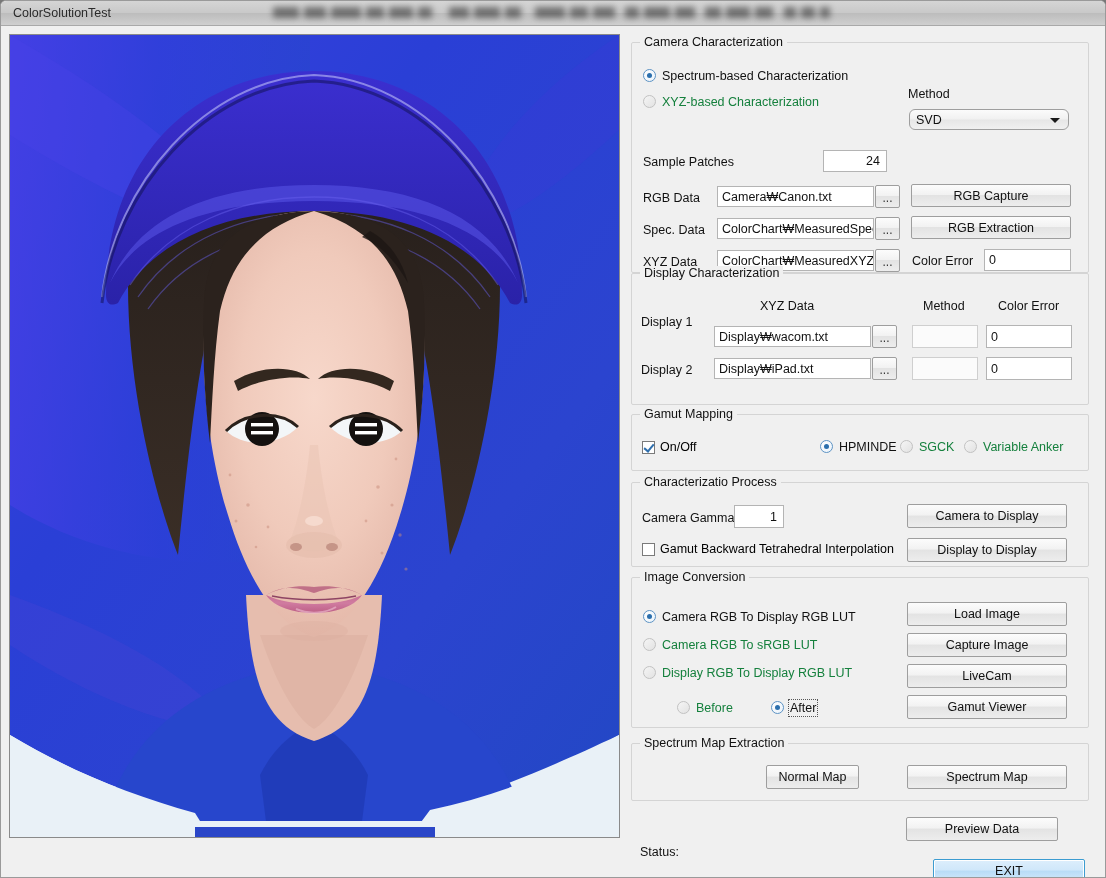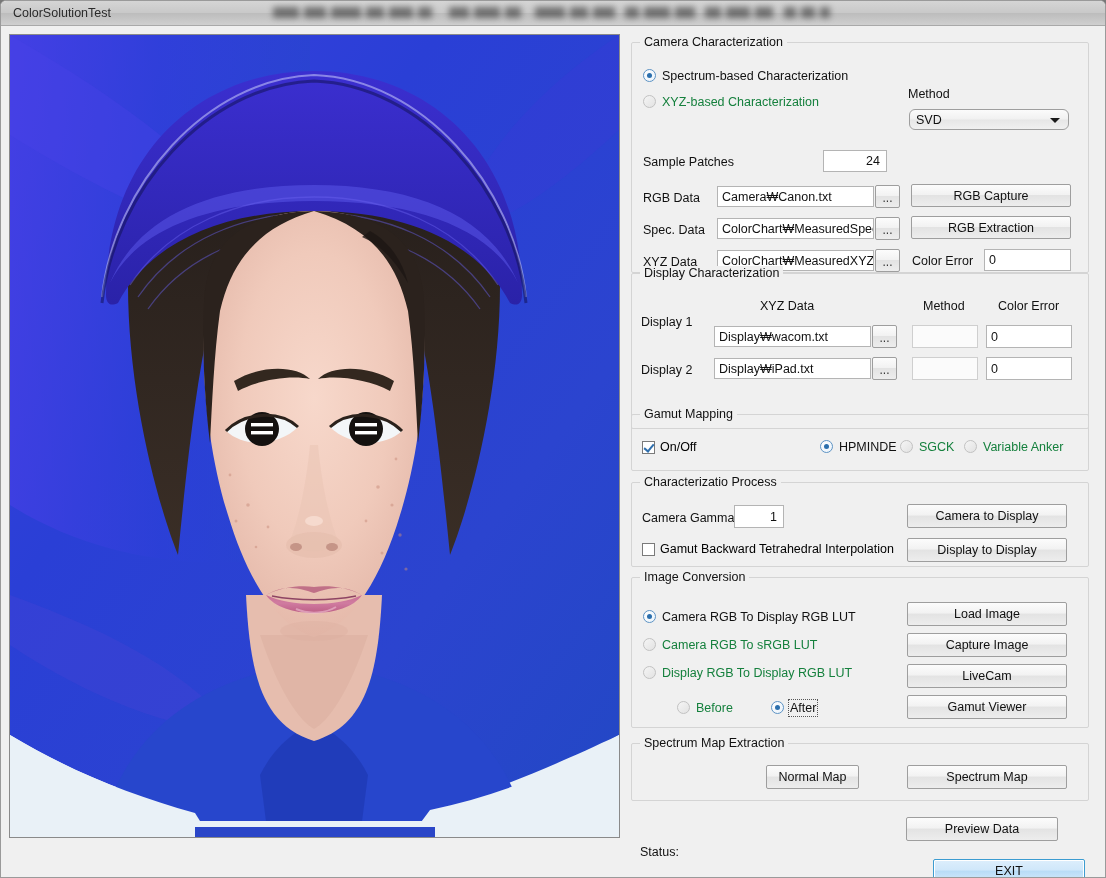--- a/index.html
+++ b/index.html
@@ -462,21 +462,21 @@
       </div>
       <div class="btn dots" style="left:243px; top:206px; width:25px; height:23px;">
         <span>...</span>
       </div>
       <span class="lbl" style="left:280px; top:211px;">Color Error</span>
       <div class="tbox" style="left:352px; top:206px; width:87px; height:22px;">
         <span>0</span>
       </div>
     </div>
 
-    <div class="group" style="left:630px; top:247px; width:458px; height:156px;">
+    <div class="group" style="left:630px; top:247px; width:458px; height:132px;">
       <span class="legend">Display Characterization</span>
 
       <span class="lbl" style="left:128px; top:25px;">XYZ Data</span>
       <span class="lbl" style="left:291px; top:25px;">Method</span>
       <span class="lbl" style="left:366px; top:25px;">Color Error</span>
 
       <span class="lbl" style="left:9px; top:41px;">Display 1</span>
       <div class="tbox" style="left:82px; top:52px; width:157px; height:21px;">
         <span>Display₩wacom.txt</span>
       </div>

